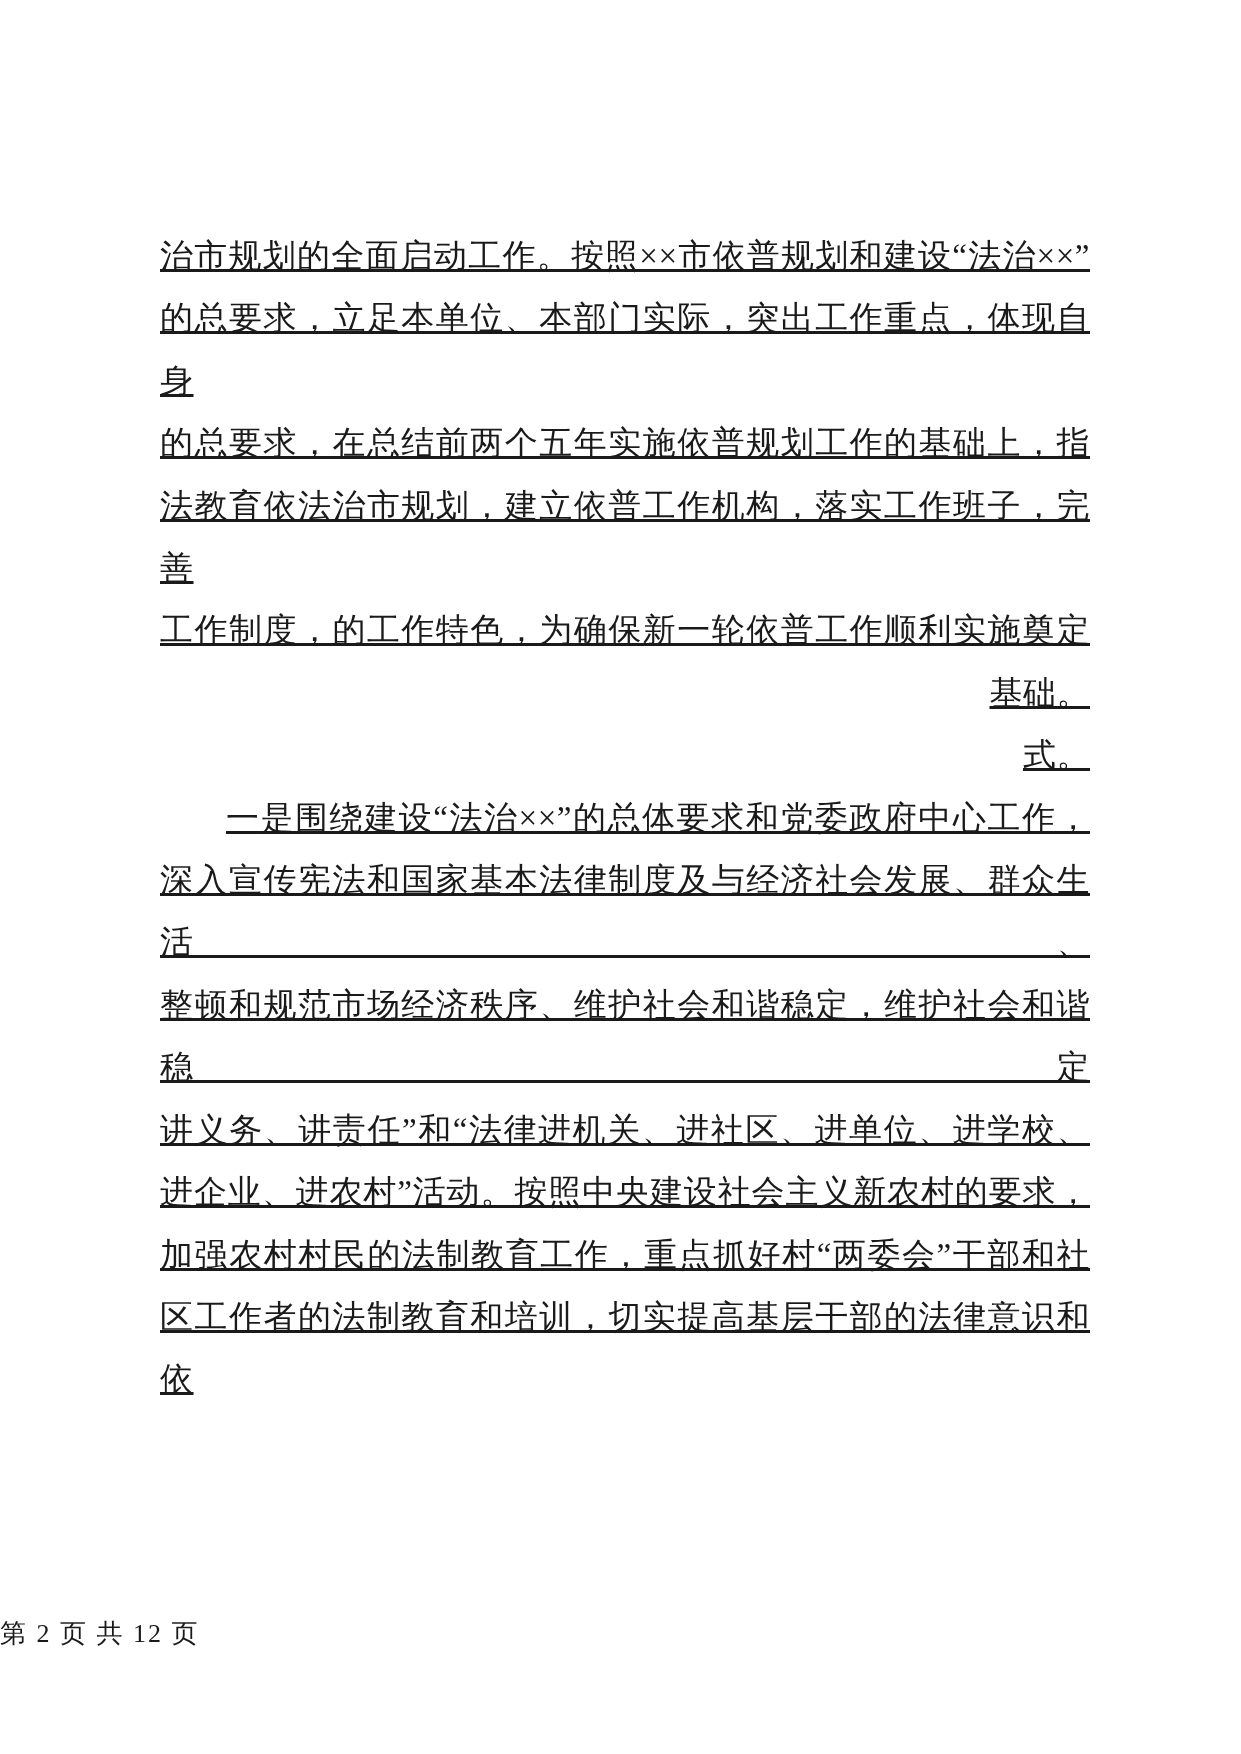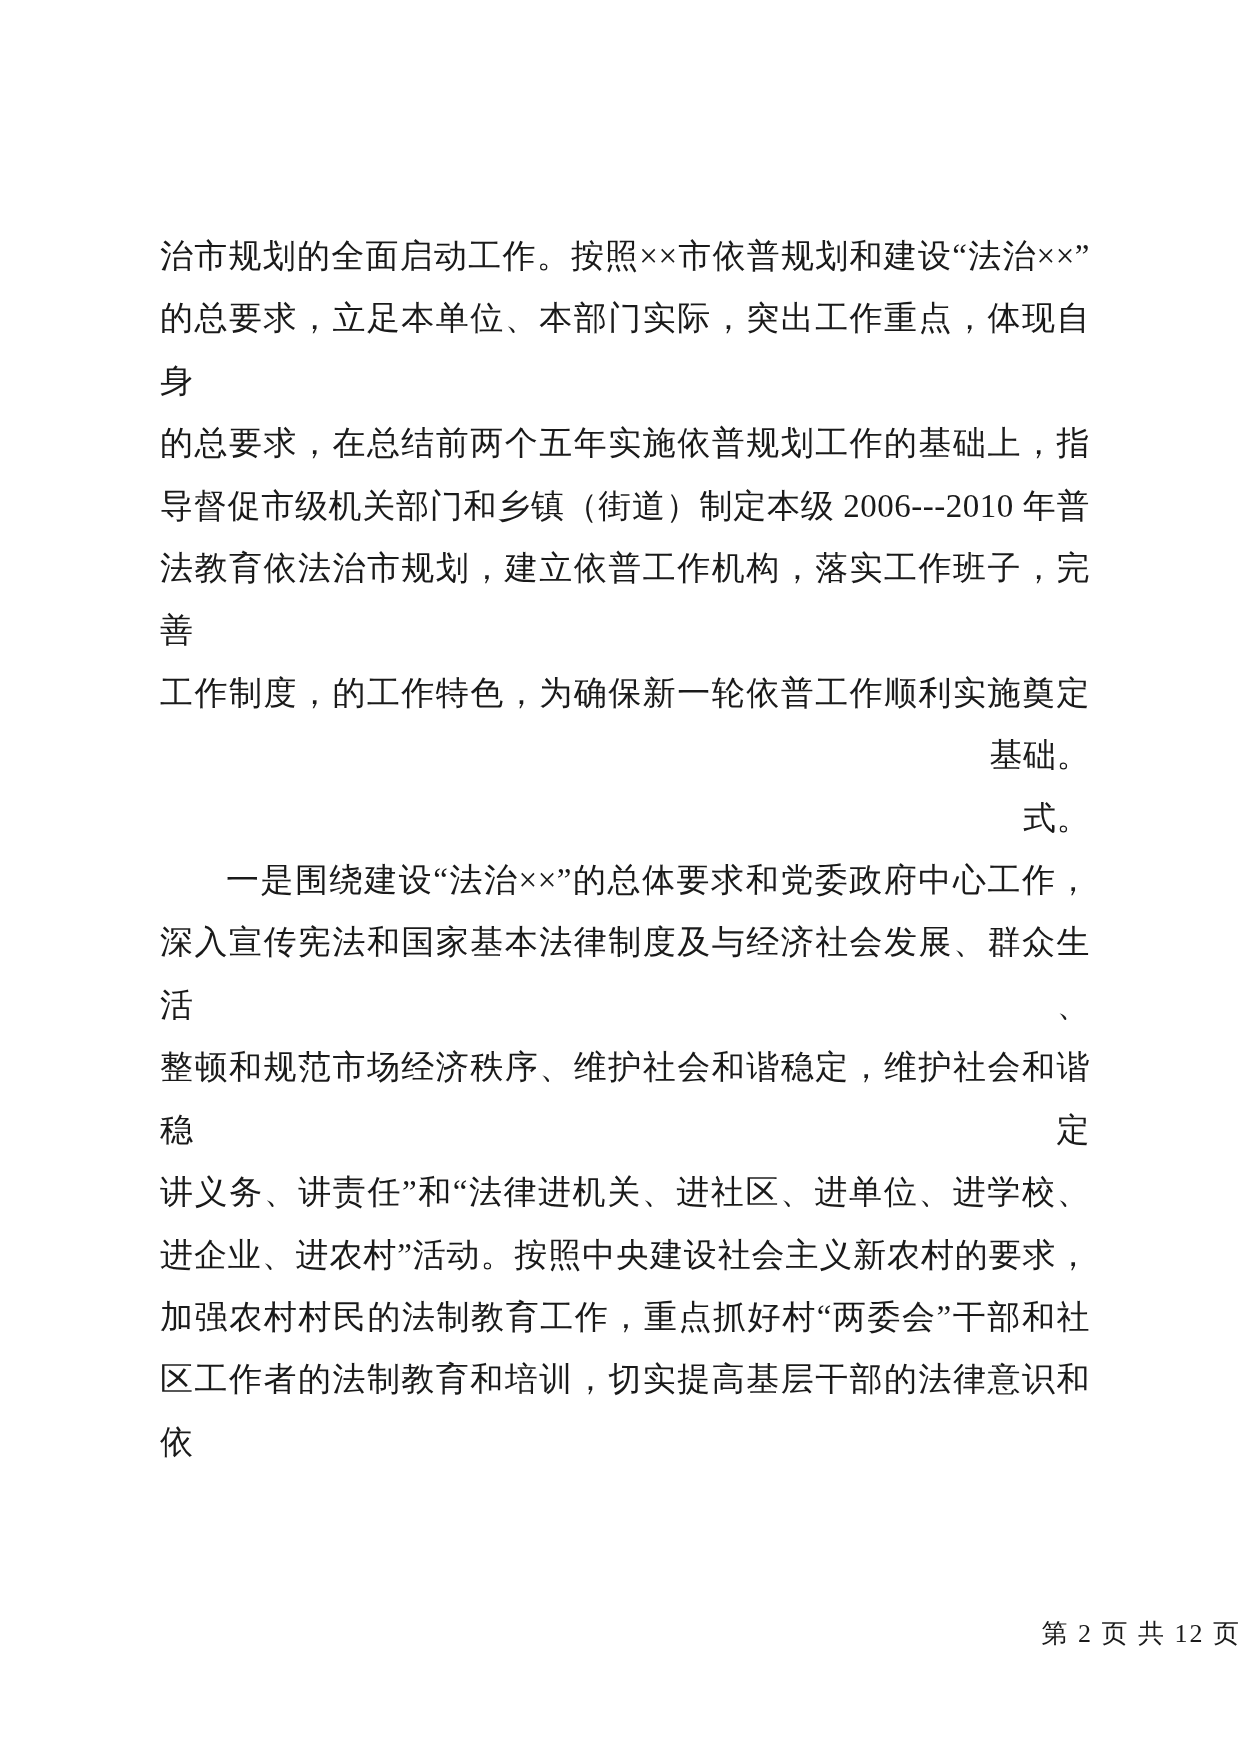--- a/index.html
+++ b/index.html
@@ -22,53 +22,53 @@
     left: 160px;
     width: 930px;
     font-size: 33px;
     line-height: 62.4px;
     letter-spacing: 0.5px;
     color: #1a1a1a;
   }
   .text-line {
     width: 100%;
     white-space: nowrap;
+    text-decoration: underline;
   }
   .text-line.justify {
     white-space: normal;
     text-align: justify;
     text-align-last: justify;
   }
   .text-line.plain {
     text-align: right;
   }
   .text-line.indent2 {
     text-indent: 2em;
   }
   .page-footer {
     position: absolute;
     top: 1618px;
     left: 0;
     width: 100%;
-    text-align: right;
+    text-align: left;
     font-size: 26px;
     line-height: 32px;
     letter-spacing: 2px;
     color: #1a1a1a;
   }
 </style>
 </head>
 <body>
 
 <div class="page">
   <div class="body-text">
       <div class="text-line justify">治市规划的全面启动工作。按照××市依普规划和建设“法治××”</div>
       <div class="text-line justify">的总要求，立足本单位、本部门实际，突出工作重点，体现自身</div>
       <div class="text-line justify">的总要求，在总结前两个五年实施依普规划工作的基础上，指</div>
-      <div class="text-line justify">导督促市级机关部门和乡镇（街道）制定本级 2006---2010 年普</div>
       <div class="text-line justify">法教育依法治市规划，建立依普工作机构，落实工作班子，完善</div>
       <div class="text-line justify">工作制度，的工作特色，为确保新一轮依普工作顺利实施奠定</div>
       <div class="text-line plain">基础。</div>
       <div class="text-line plain">式。</div>
       <div class="text-line justify indent2">一是围绕建设“法治××”的总体要求和党委政府中心工作，</div>
       <div class="text-line justify">深入宣传宪法和国家基本法律制度及与经济社会发展、群众生活、</div>
       <div class="text-line justify">整顿和规范市场经济秩序、维护社会和谐稳定，维护社会和谐稳定</div>
       <div class="text-line justify">讲义务、讲责任”和“法律进机关、进社区、进单位、进学校、</div>
       <div class="text-line justify">进企业、进农村”活动。按照中央建设社会主义新农村的要求，</div>
       <div class="text-line justify">加强农村村民的法制教育工作，重点抓好村“两委会”干部和社</div>

